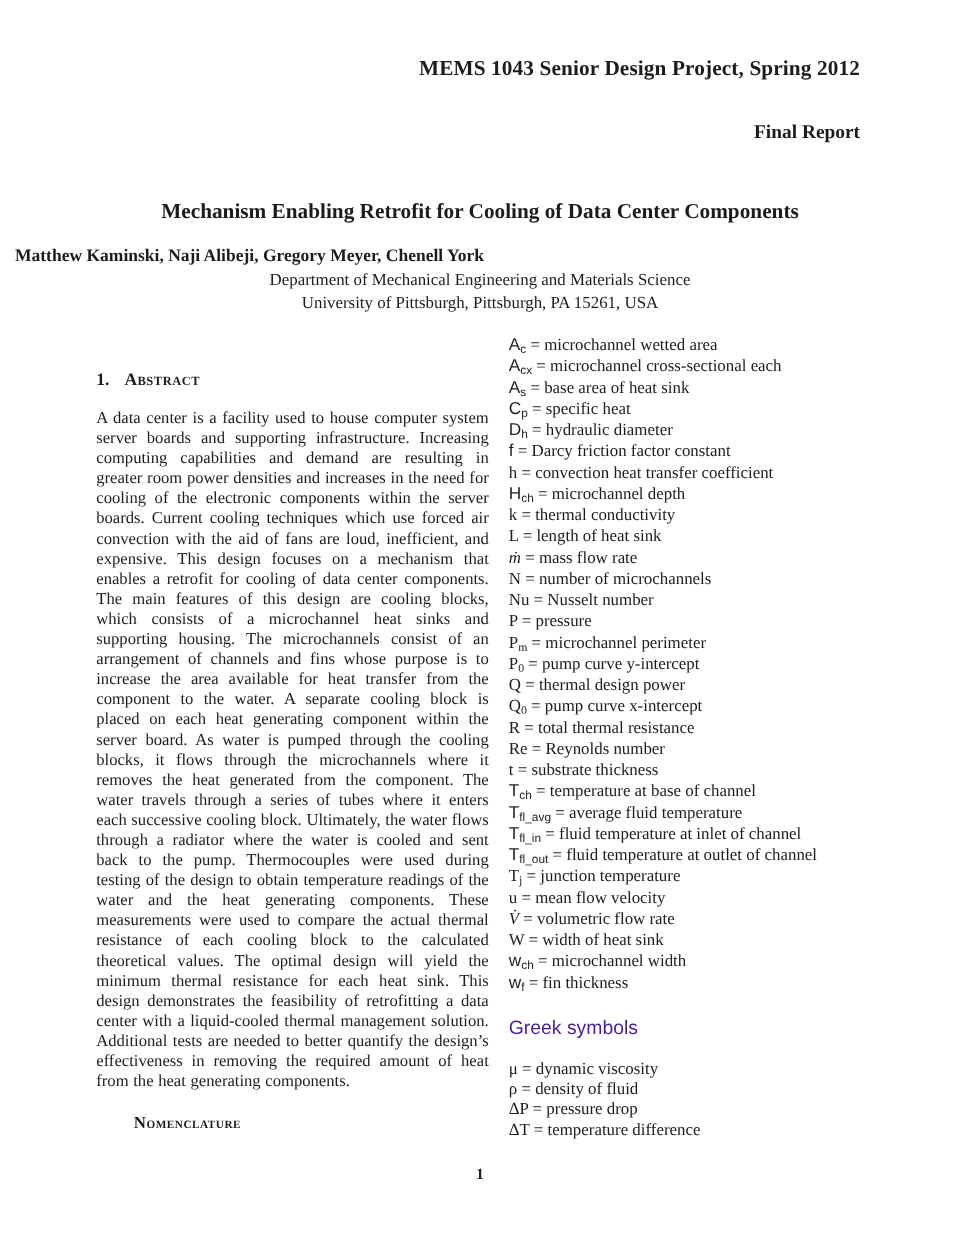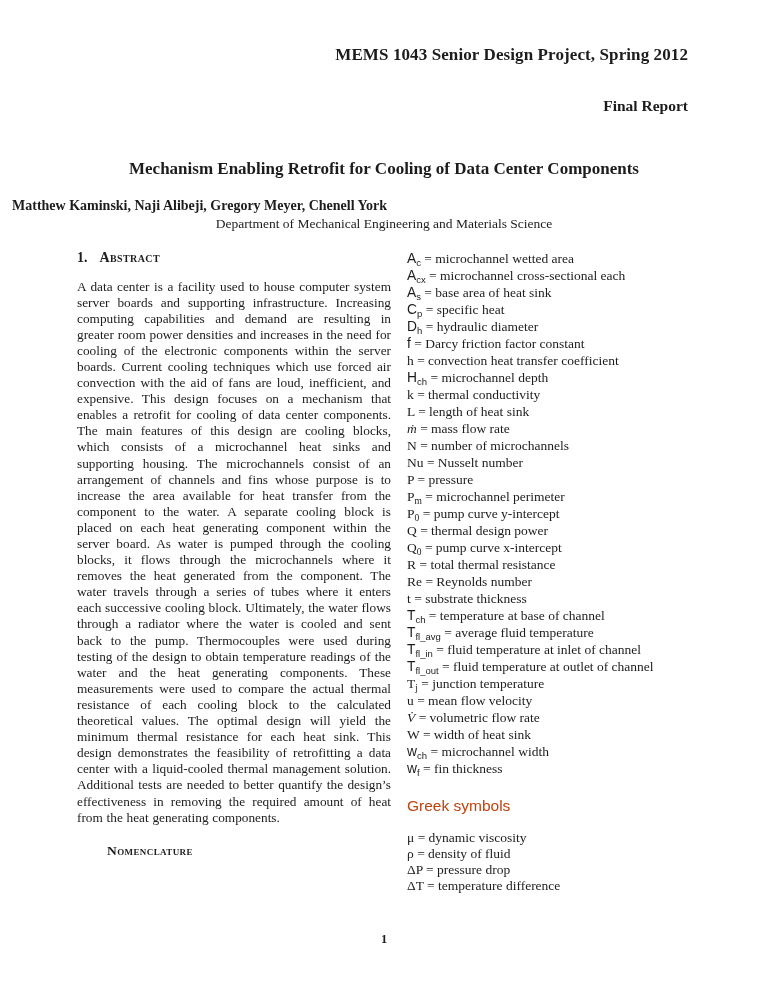--- a/index.html
+++ b/index.html
@@ -21,21 +21,21 @@
     font-size:17px;font-weight:bold;
   }
   .authors{margin-top:19px;text-align:left;font-size:14px;font-weight:bold;}
   .affil{margin-top:2px;text-align:center;font-size:13.5px;line-height:15.5px;}
   .columns{
     display:flex;
     margin-top:18px;
     padding:0 57px 0 65px;
     gap:16px;
   }
-  .col-left{width:314px;flex:none;}
+  .col-left{width:314px;flex:none;margin-top:30px;}
   .col-right{flex:1;min-width:0;}
   .sec-heading{font-size:14px;font-weight:bold;}
   .sec-num{display:inline-block;margin-right:12px;}
   .sc{font-variant:small-caps;letter-spacing:.4px;}
   .abstract-text{
     margin:13px 0 0 0;
     text-align:justify;
     font-size:13.3px;
     line-height:16.1px;
     word-spacing:.4px;
@@ -45,21 +45,21 @@
     font-size:13.5px;font-weight:bold;
   }
   .nom-item{font-size:13.5px;line-height:17px;white-space:nowrap;}
   .sym{font-family:"Liberation Serif", serif;}
   .sym.sans{font-family:"Liberation Sans", sans-serif;font-size:13.8px;}
   .sym.ital{font-style:italic;}
   .sym sub{font-size:9.5px;line-height:0;vertical-align:-2.5px;letter-spacing:0;}
   .greek-heading{
     margin:20px 0 15px 0;
     font-family:"Liberation Sans", sans-serif;
-    font-size:15.5px;color:#c2410c;
+    font-size:15.5px;color:#4c1d95;
   }
   .greek-item{font-size:13.5px;line-height:16.2px;}
   .footer{
     position:absolute;left:0;top:932px;width:100%;
     text-align:center;font-size:12.5px;font-weight:bold;
   }
 </style>
 </head>
 <body>
 
@@ -67,20 +67,21 @@
 
   <div class="header">
     <div class="course-line">MEMS 1043 Senior Design Project, Spring 2012</div>
     <div class="report-line">Final Report</div>
   </div>
 
   <div class="paper-title">Mechanism Enabling Retrofit for Cooling of Data Center Components</div>
 
   <div class="authors">Matthew Kaminski,  Naji Alibeji,  Gregory Meyer, Chenell York</div>
   <div class="affil">Department  of Mechanical  Engineering  and Materials  Science</div>
+  <div class="affil">University  of Pittsburgh,  Pittsburgh,  PA 15261, USA</div>
 
   <div class="columns">
 
     <div class="col-left">
       <div class="sec-heading">
         <span class="sec-num">1.</span><span class="sc">Abstract</span>
       </div>
       <p class="abstract-text">A data center is a facility used to house computer system server boards and supporting infrastructure. Increasing computing capabilities and demand are resulting in greater room power densities and increases in the need for cooling of the electronic components within the server boards. Current cooling techniques which use forced air convection with the aid of fans are loud, inefficient, and expensive.  This design focuses on a mechanism that enables a retrofit for cooling of data center components. The main features of this design are cooling blocks, which consists of a microchannel heat sinks and supporting housing. The microchannels consist of an arrangement of channels and fins whose purpose is to increase the area available for heat transfer from the component to the water. A separate cooling block is placed on each heat generating component within the server board. As water is pumped through the cooling blocks, it flows through the microchannels where it removes the heat generated from the component.  The water travels through a series of tubes where it enters each successive cooling block. Ultimately, the water flows through a radiator where the water is cooled and sent back to the pump. Thermocouples were used during testing of the design to obtain temperature readings of the water and the heat generating components. These measurements were used to compare the actual thermal resistance of each cooling block to the calculated theoretical values. The optimal design will yield the minimum thermal resistance for each heat sink. This design demonstrates the feasibility of retrofitting a data center with a liquid-cooled thermal management solution. Additional tests are needed to better quantify the design’s effectiveness in removing the required amount of heat from the heat generating components.</p>
       <div class="nom-heading sc">Nomenclature</div>
     </div>

